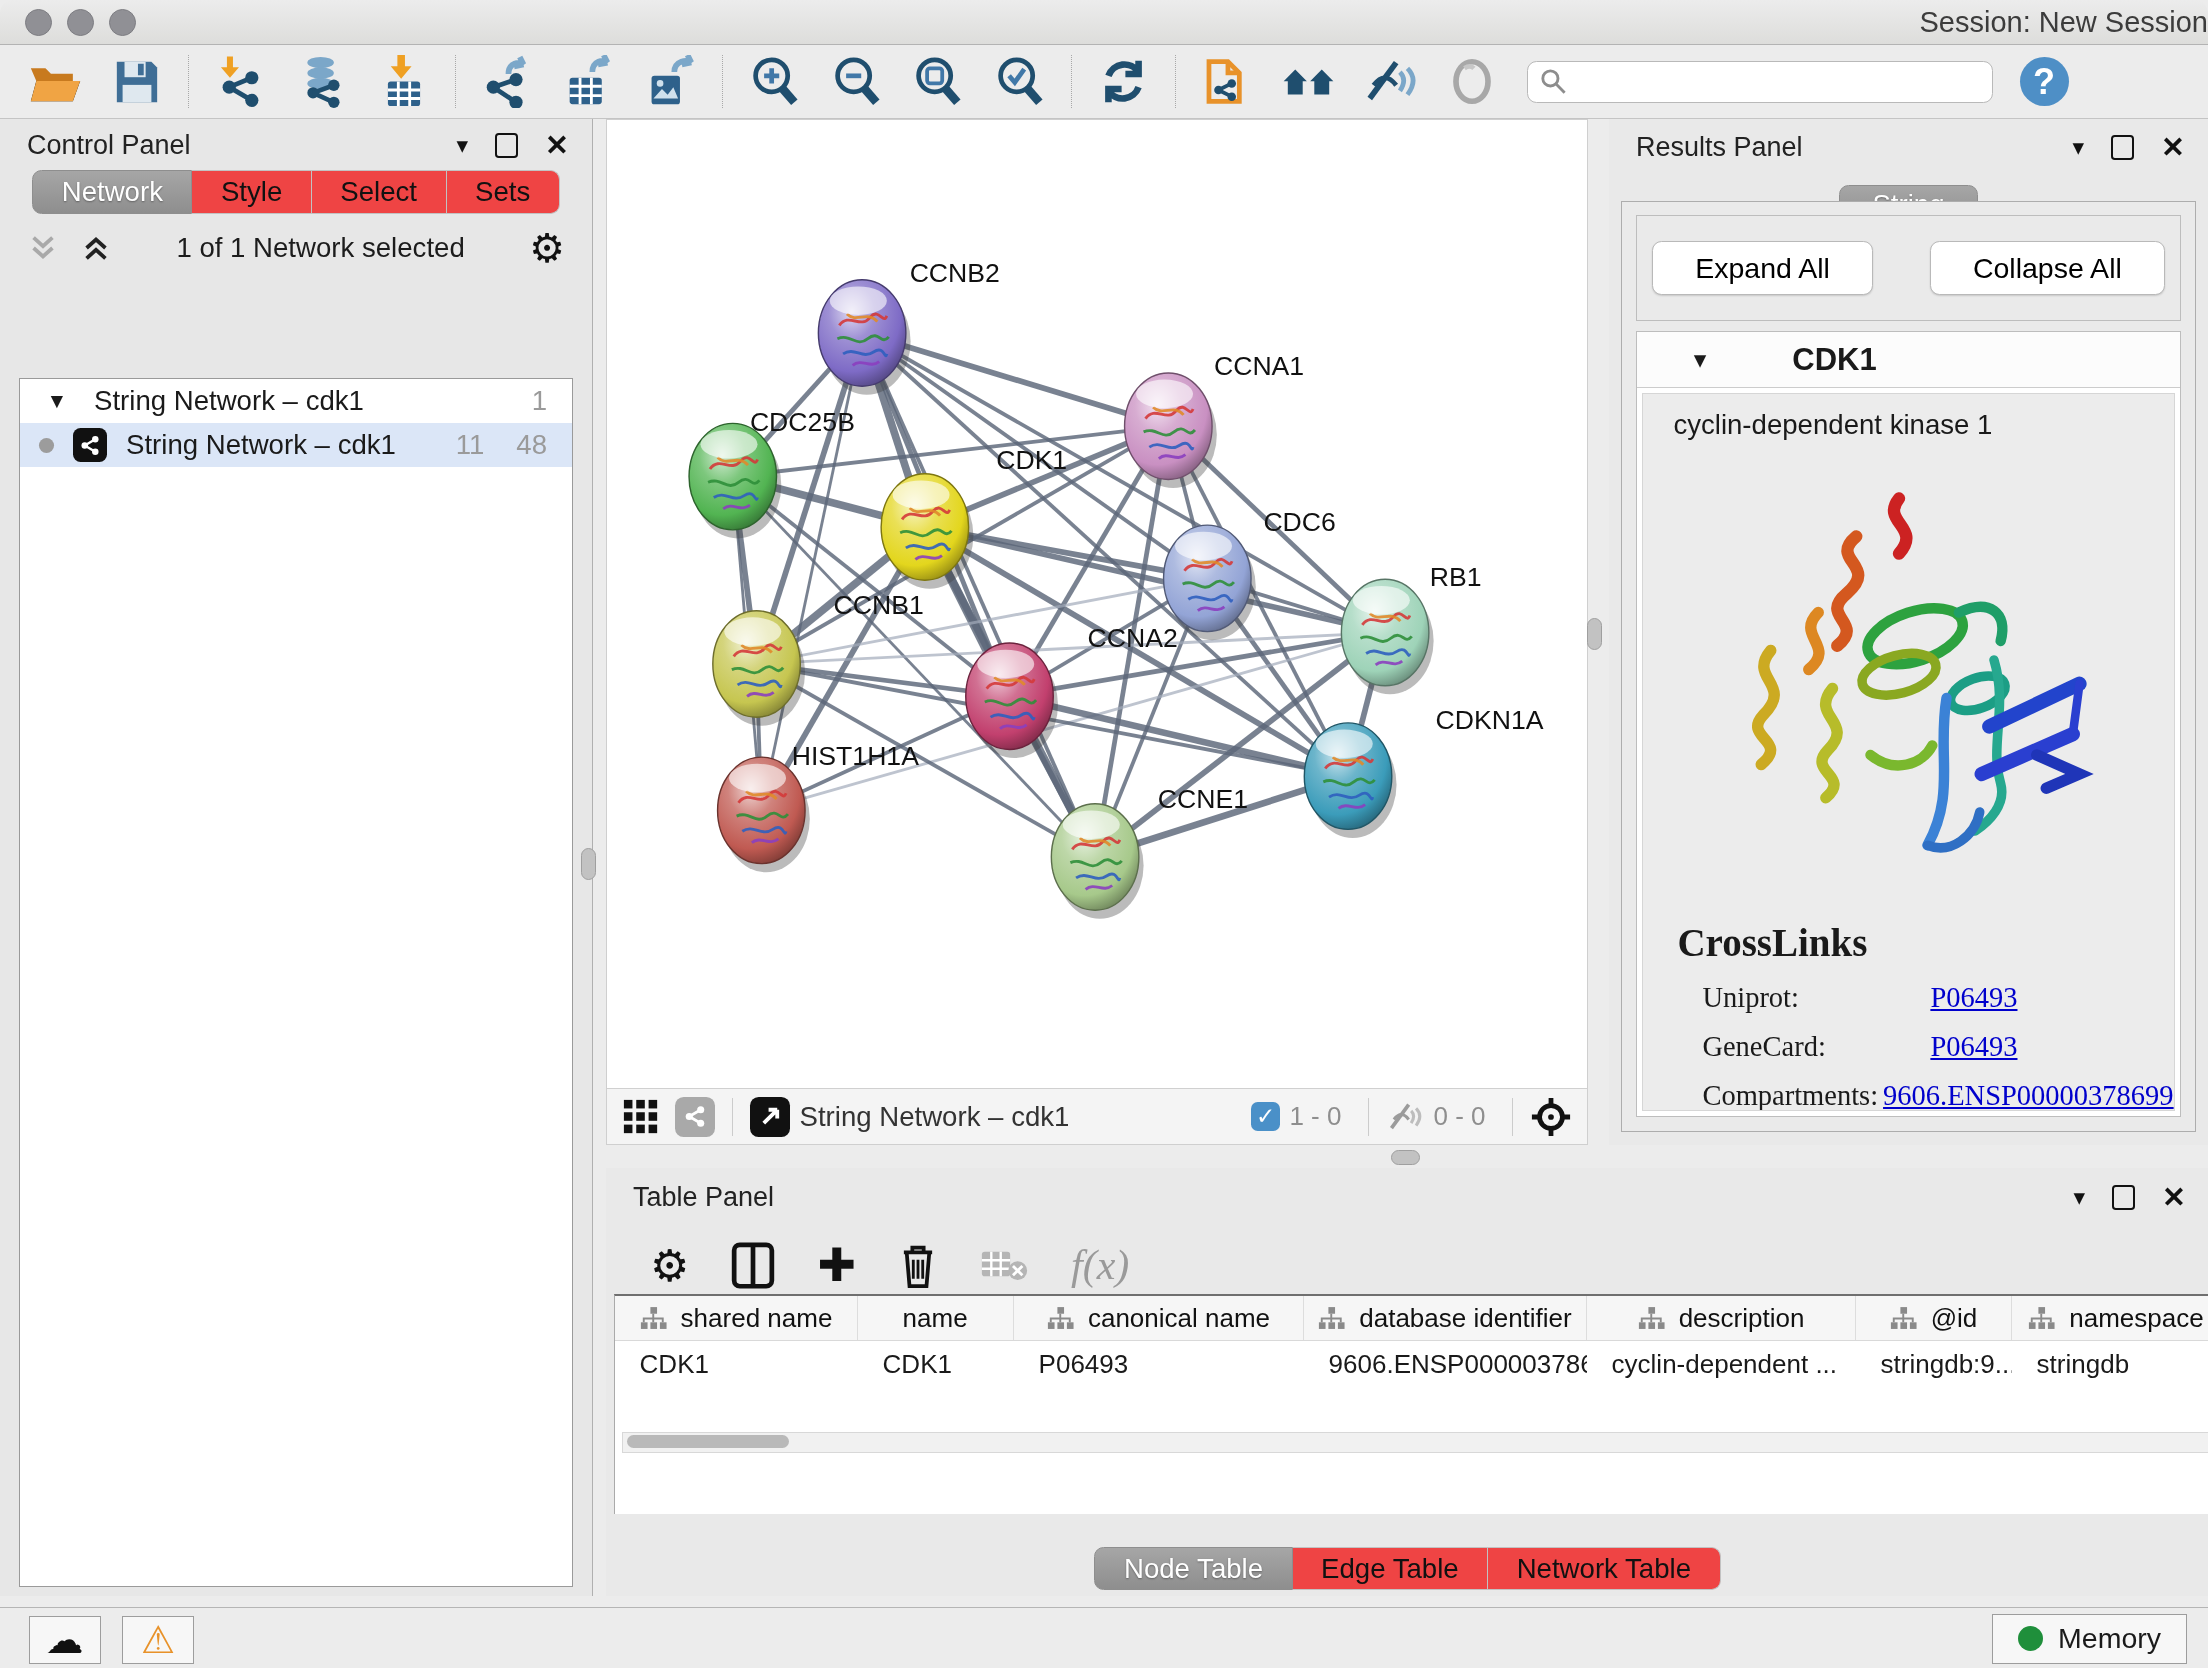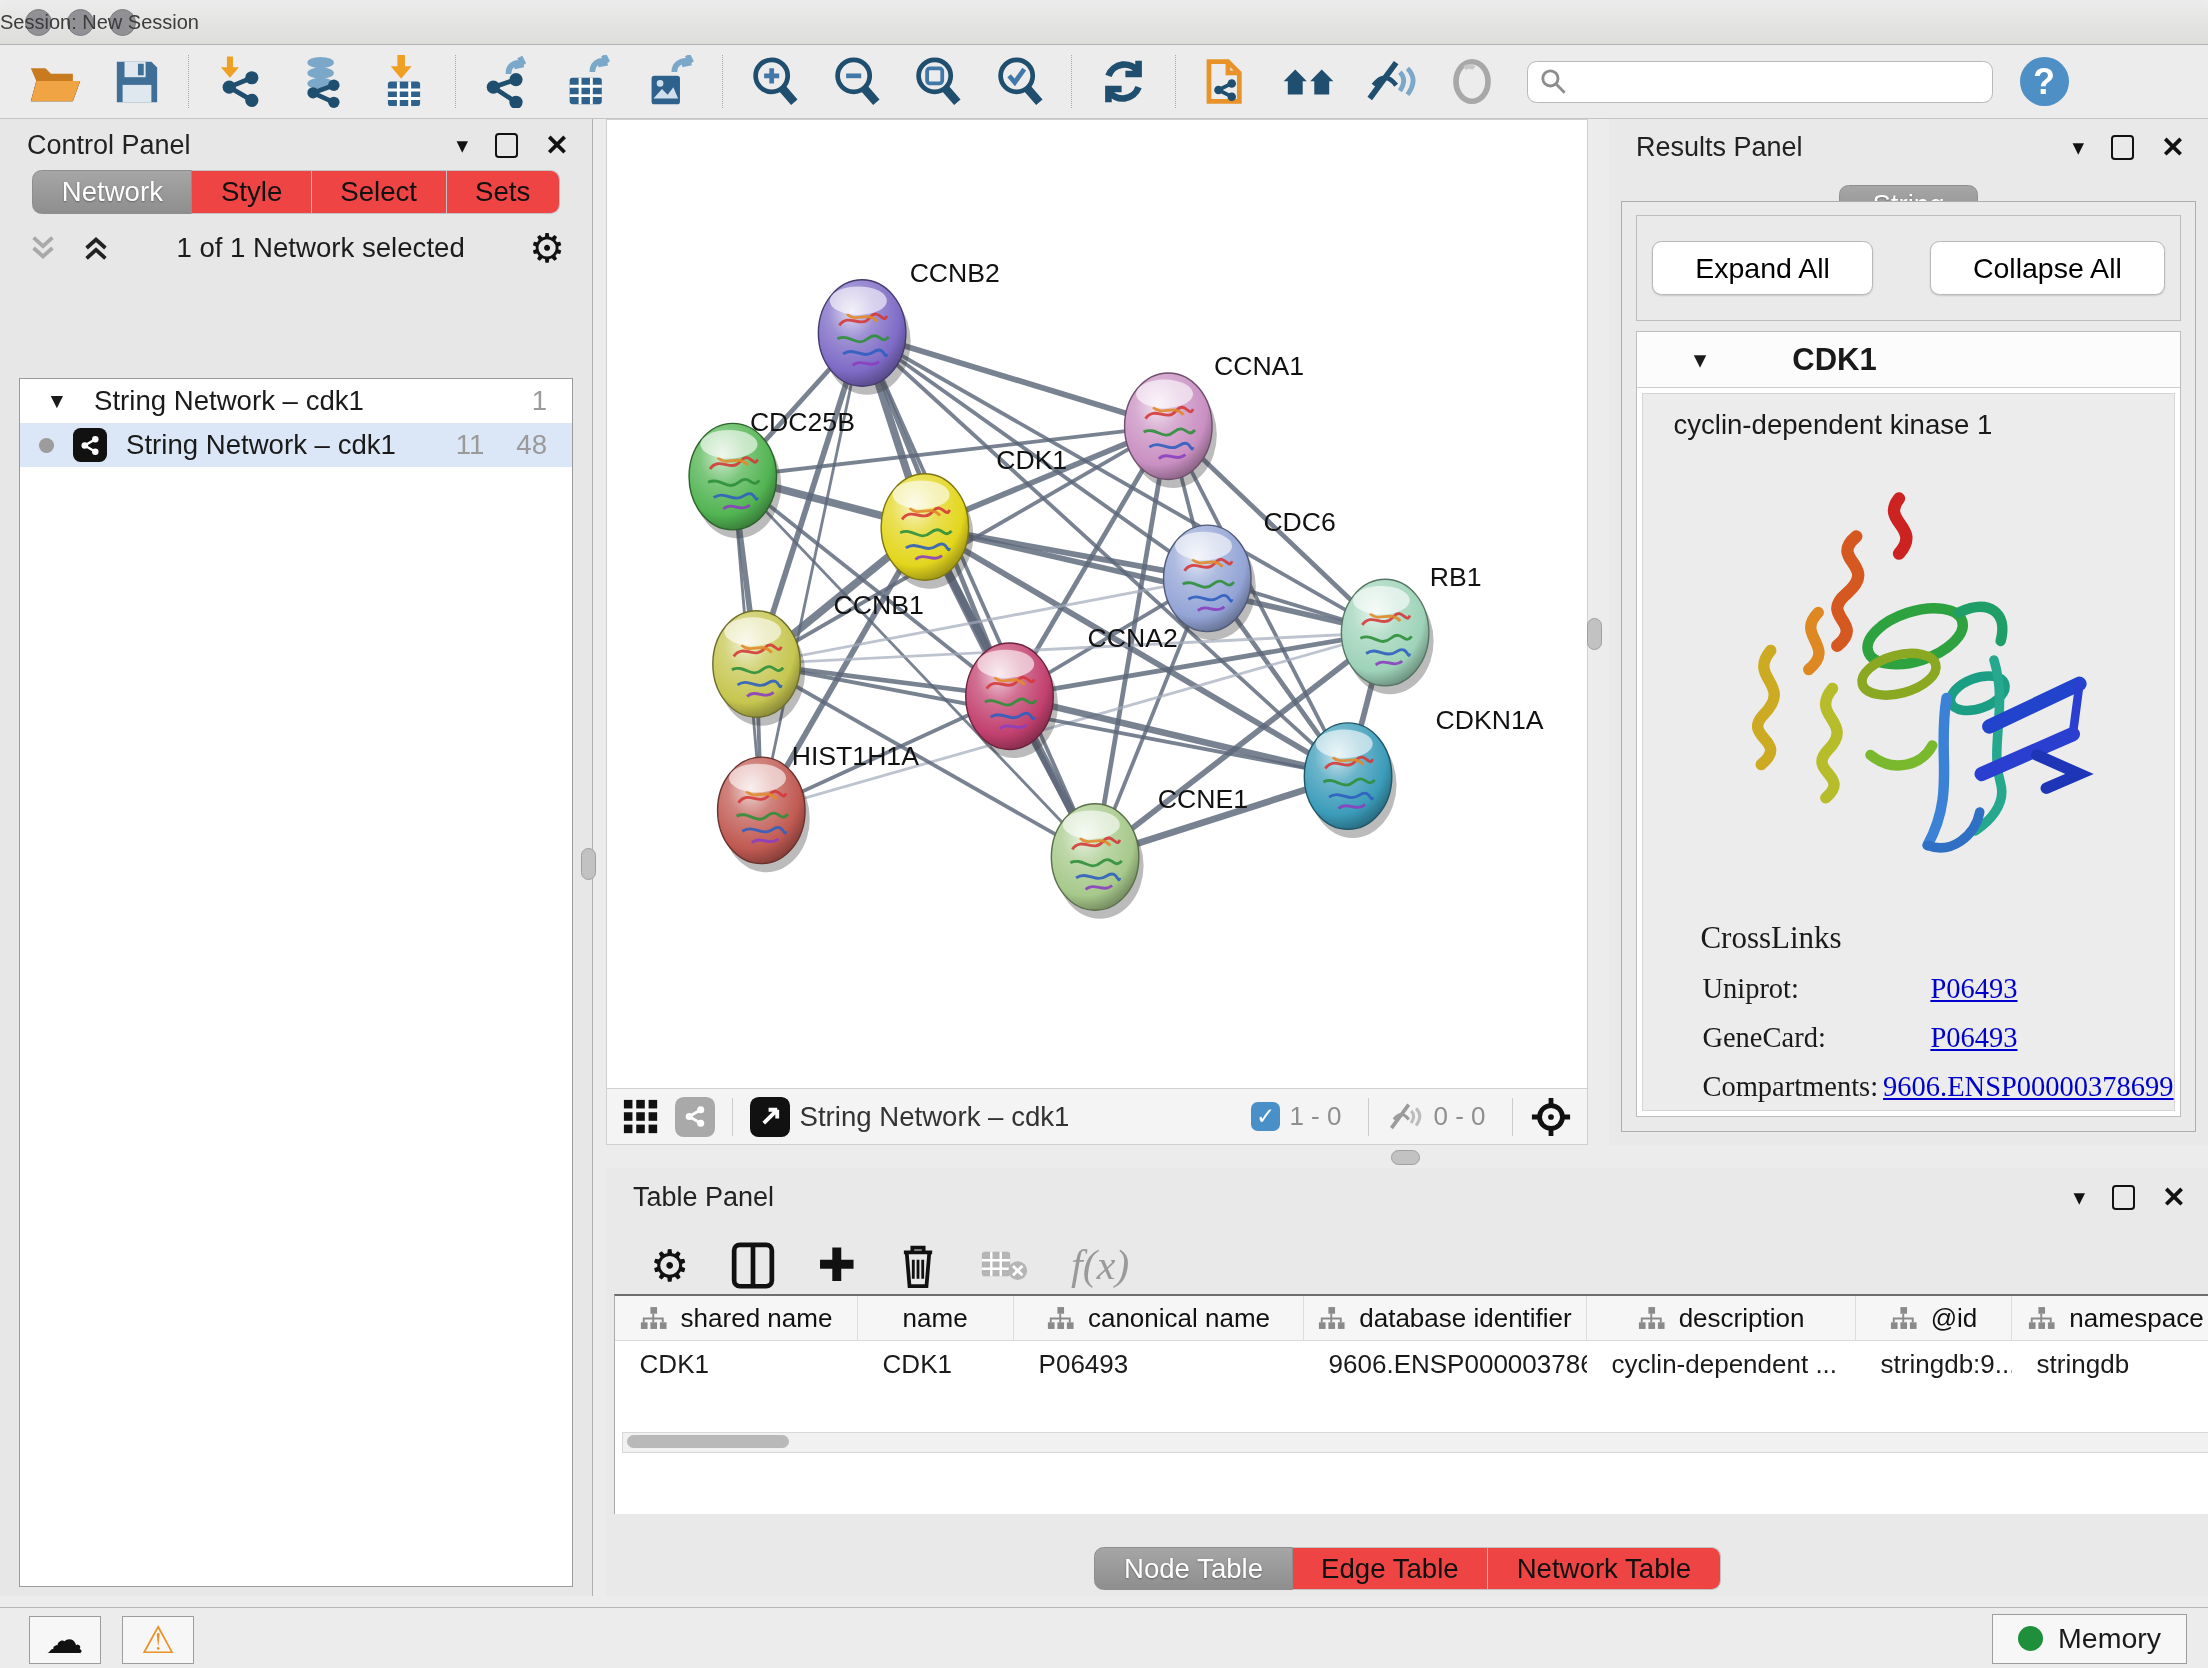--- a/index.html
+++ b/index.html
@@ -10,21 +10,21 @@
   }
   
   .titlebar{
     position:absolute;left:0;top:0;width:100%;height:44px;
     background:linear-gradient(#ececec,#dddddb);
     border-bottom:1px solid #b3b3b3;border-radius:13.3px 13.3px 0 0;
     display:flex;align-items:center;
   }
   .traffic{display:flex;gap:15px;margin-left:25px;}
   .traffic span{width:25px;height:25px;border-radius:50%;background:#909095;border:1px solid #7d7d82;}
-  .win-title{position:absolute;left:0;right:0;text-align:left;font-size:20px;color:#3c3c3c;}
+  .win-title{position:absolute;left:0;right:0;text-align:right;font-size:29px;color:#3c3c3c;}
   
   .toolbar{
     position:absolute;left:0;top:45px;width:100%;height:74px;background:#ececec;
     border-bottom:1px solid #c4c4c4;display:flex;align-items:center;padding-left:28.5px;box-sizing:border-box;
   }
   .tb-group{display:flex;align-items:center;gap:28.5px;}
   .tb-sep{width:0;border-left:1.9px dotted #a8a8a8;height:53px;margin:0 25px;}
   .tb-btn{width:53px;height:53px;display:flex;align-items:center;justify-content:center;cursor:pointer;}
   .searchbox{
     display:flex;align-items:center;margin-left:28.5px;width:466px;height:42px;background:#ffffff;
@@ -84,21 +84,21 @@
   .rp-btn{background:#ffffff;border:1px solid #b9b9b9;border-radius:9.5px;font-size:28.5px;padding:9.5px 42px;
     box-shadow:0 1px 1.9px rgba(0,0,0,.15);cursor:pointer;}
   .rp-entry{margin:0 13.3px;border:1.9px solid #bdbdbd;background:#ffffff;position:absolute;left:0;right:0;top:129px;bottom:13.3px;}
   .rp-entry-header{display:flex;align-items:center;height:55px;border-bottom:1px solid #cccccc;background:#fcfcfc;}
   .rp-entry-header .tri{margin-left:57px;font-size:25px;cursor:pointer;}
   .rp-entry-header .gene{margin-left:86px;font-size:31px;font-weight:bold;}
   .rp-entry-body{position:absolute;left:5.7px;right:5.7px;top:61px;bottom:5.7px;background:#ececec;border:1px solid #d6d6d6;overflow:hidden;}
   .rp-desc{font-size:27.6px;margin:15px 0 0 30px;}
   .rp-protein{display:block;margin:28.5px auto 0 auto;}
   .crosslinks{font-family:"Liberation Serif",serif;margin-left:34px;margin-top:32px;}
-  .crosslinks .cl-title{font-size:31px;font-weight:normal;margin-left:23px;}
+  .crosslinks .cl-title{font-size:39px;font-weight:bold;}
   .cl-row{display:flex;font-size:28.5px;margin-top:17px;}
   .cl-row .cl-label{width:228px;margin-left:25px;}
   .cl-row a{color:#0000cc;text-decoration:underline;cursor:pointer;}
   
   .handle{position:absolute;background:#c2c2c2;border:1px solid #9f9f9f;border-radius:9.5px;}
   
   #table-panel{position:absolute;left:606px;top:1168px;width:1603px;height:428px;background:#e9e9e9;}
   #table-panel .panel-header{height:44px;}
   .tp-toolbar{display:flex;align-items:center;gap:42px;margin:15px 0 0 44px;height:61px;}
   .tp-icon{display:flex;align-items:center;justify-content:center;cursor:pointer;}

